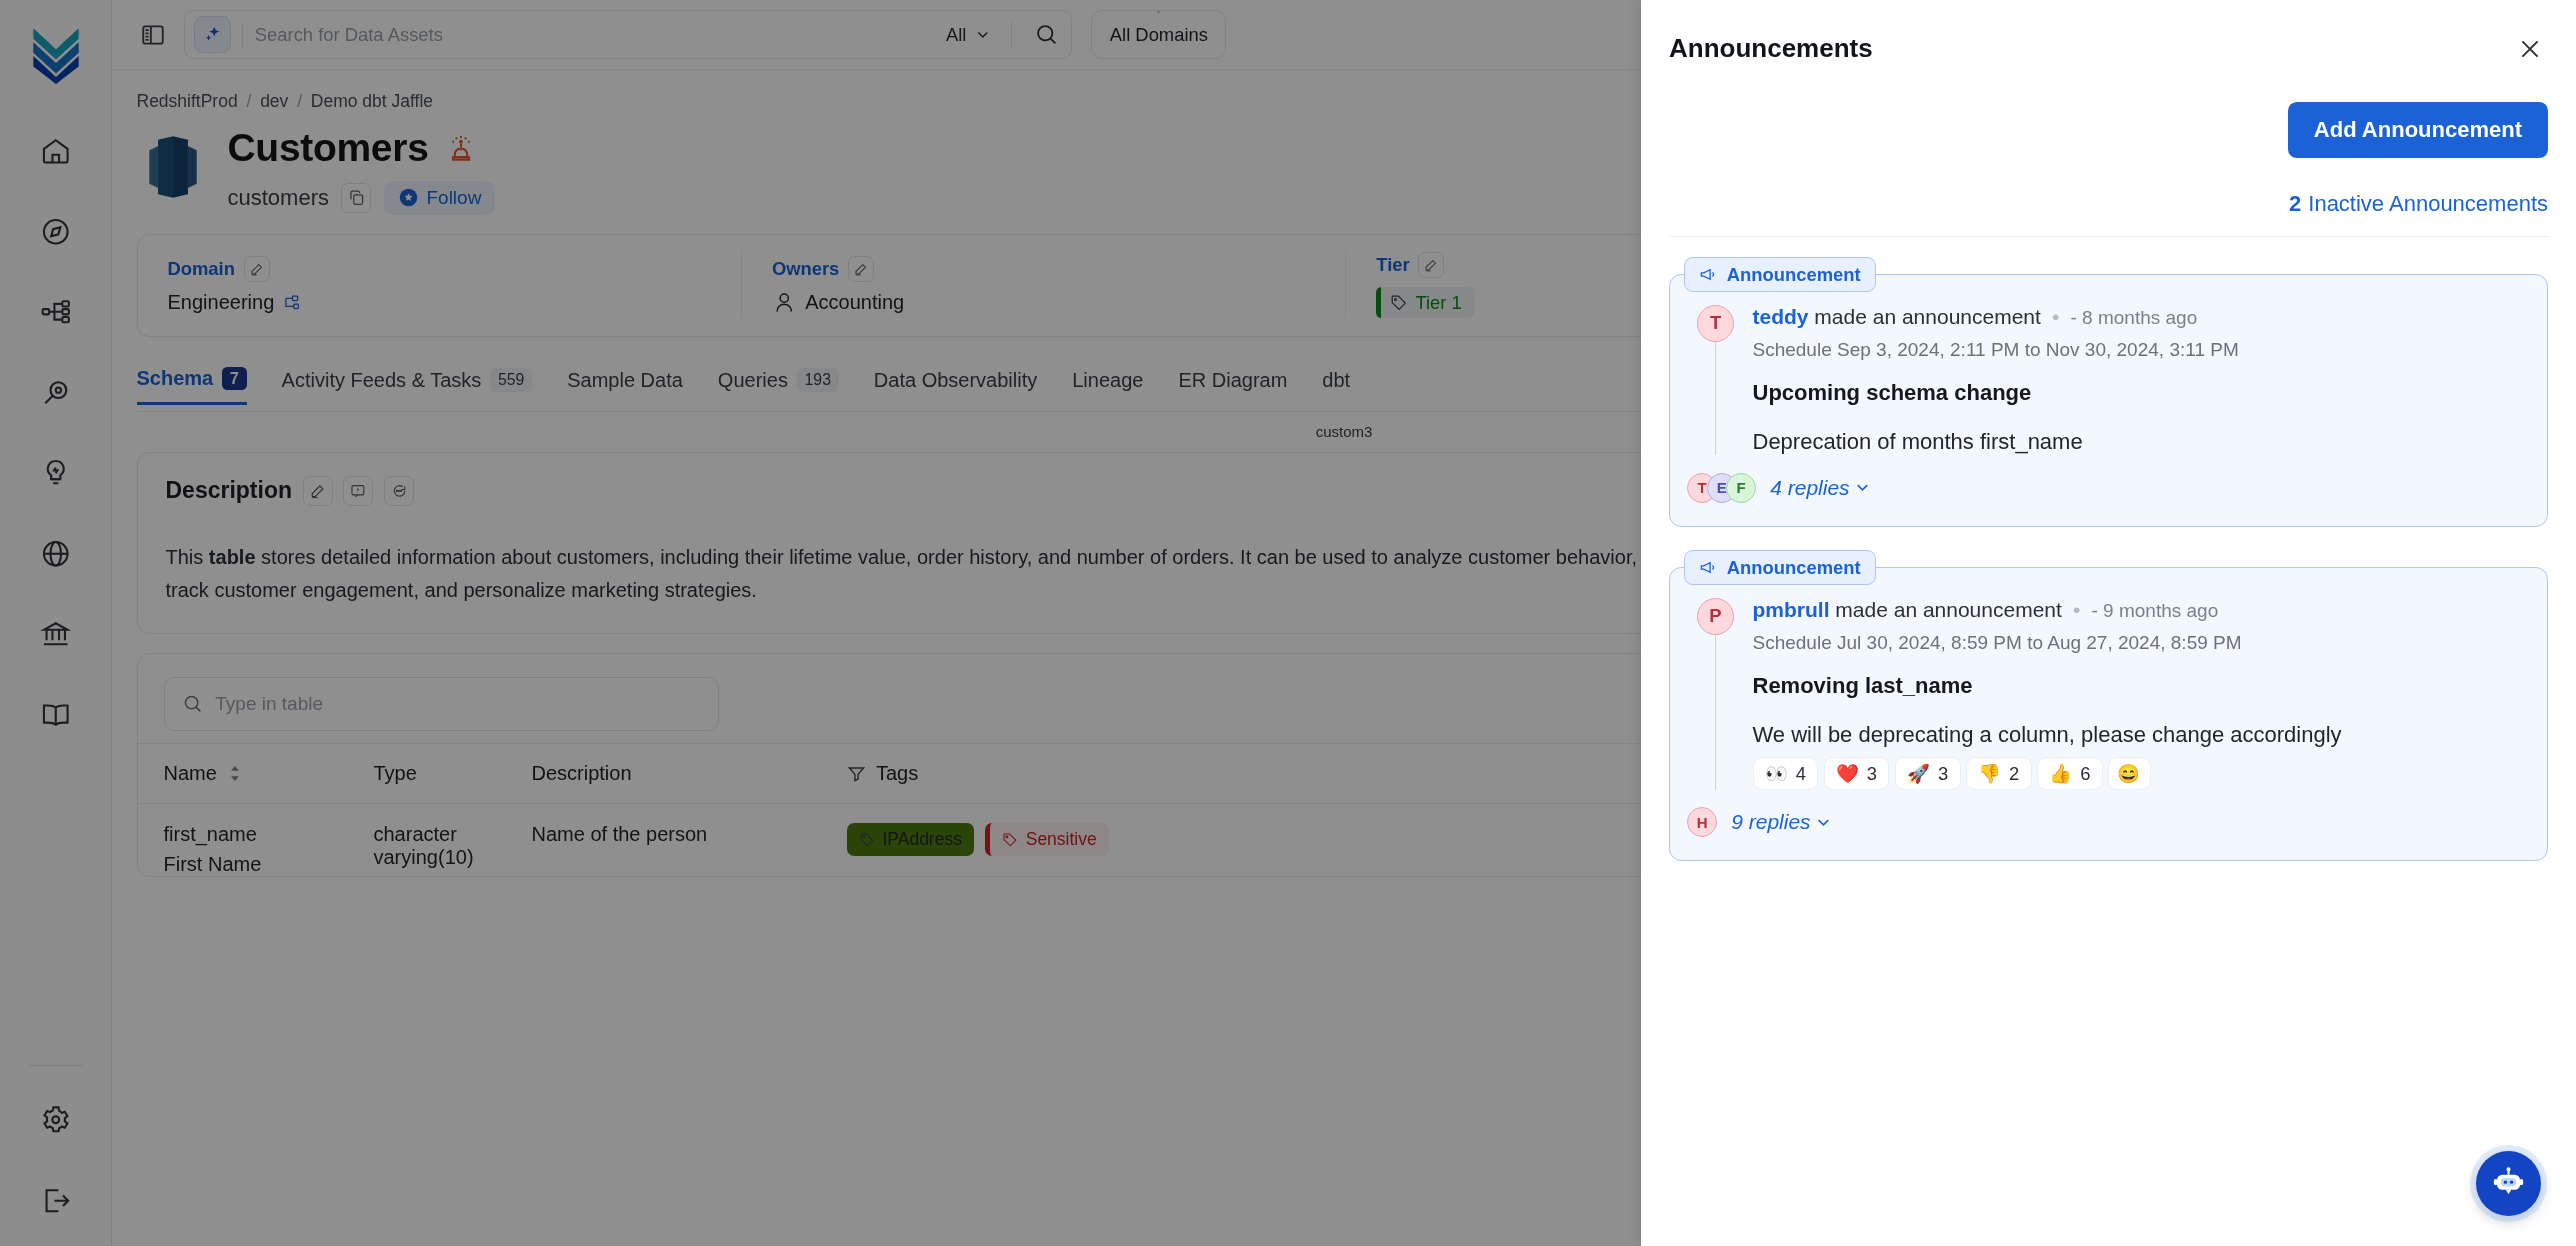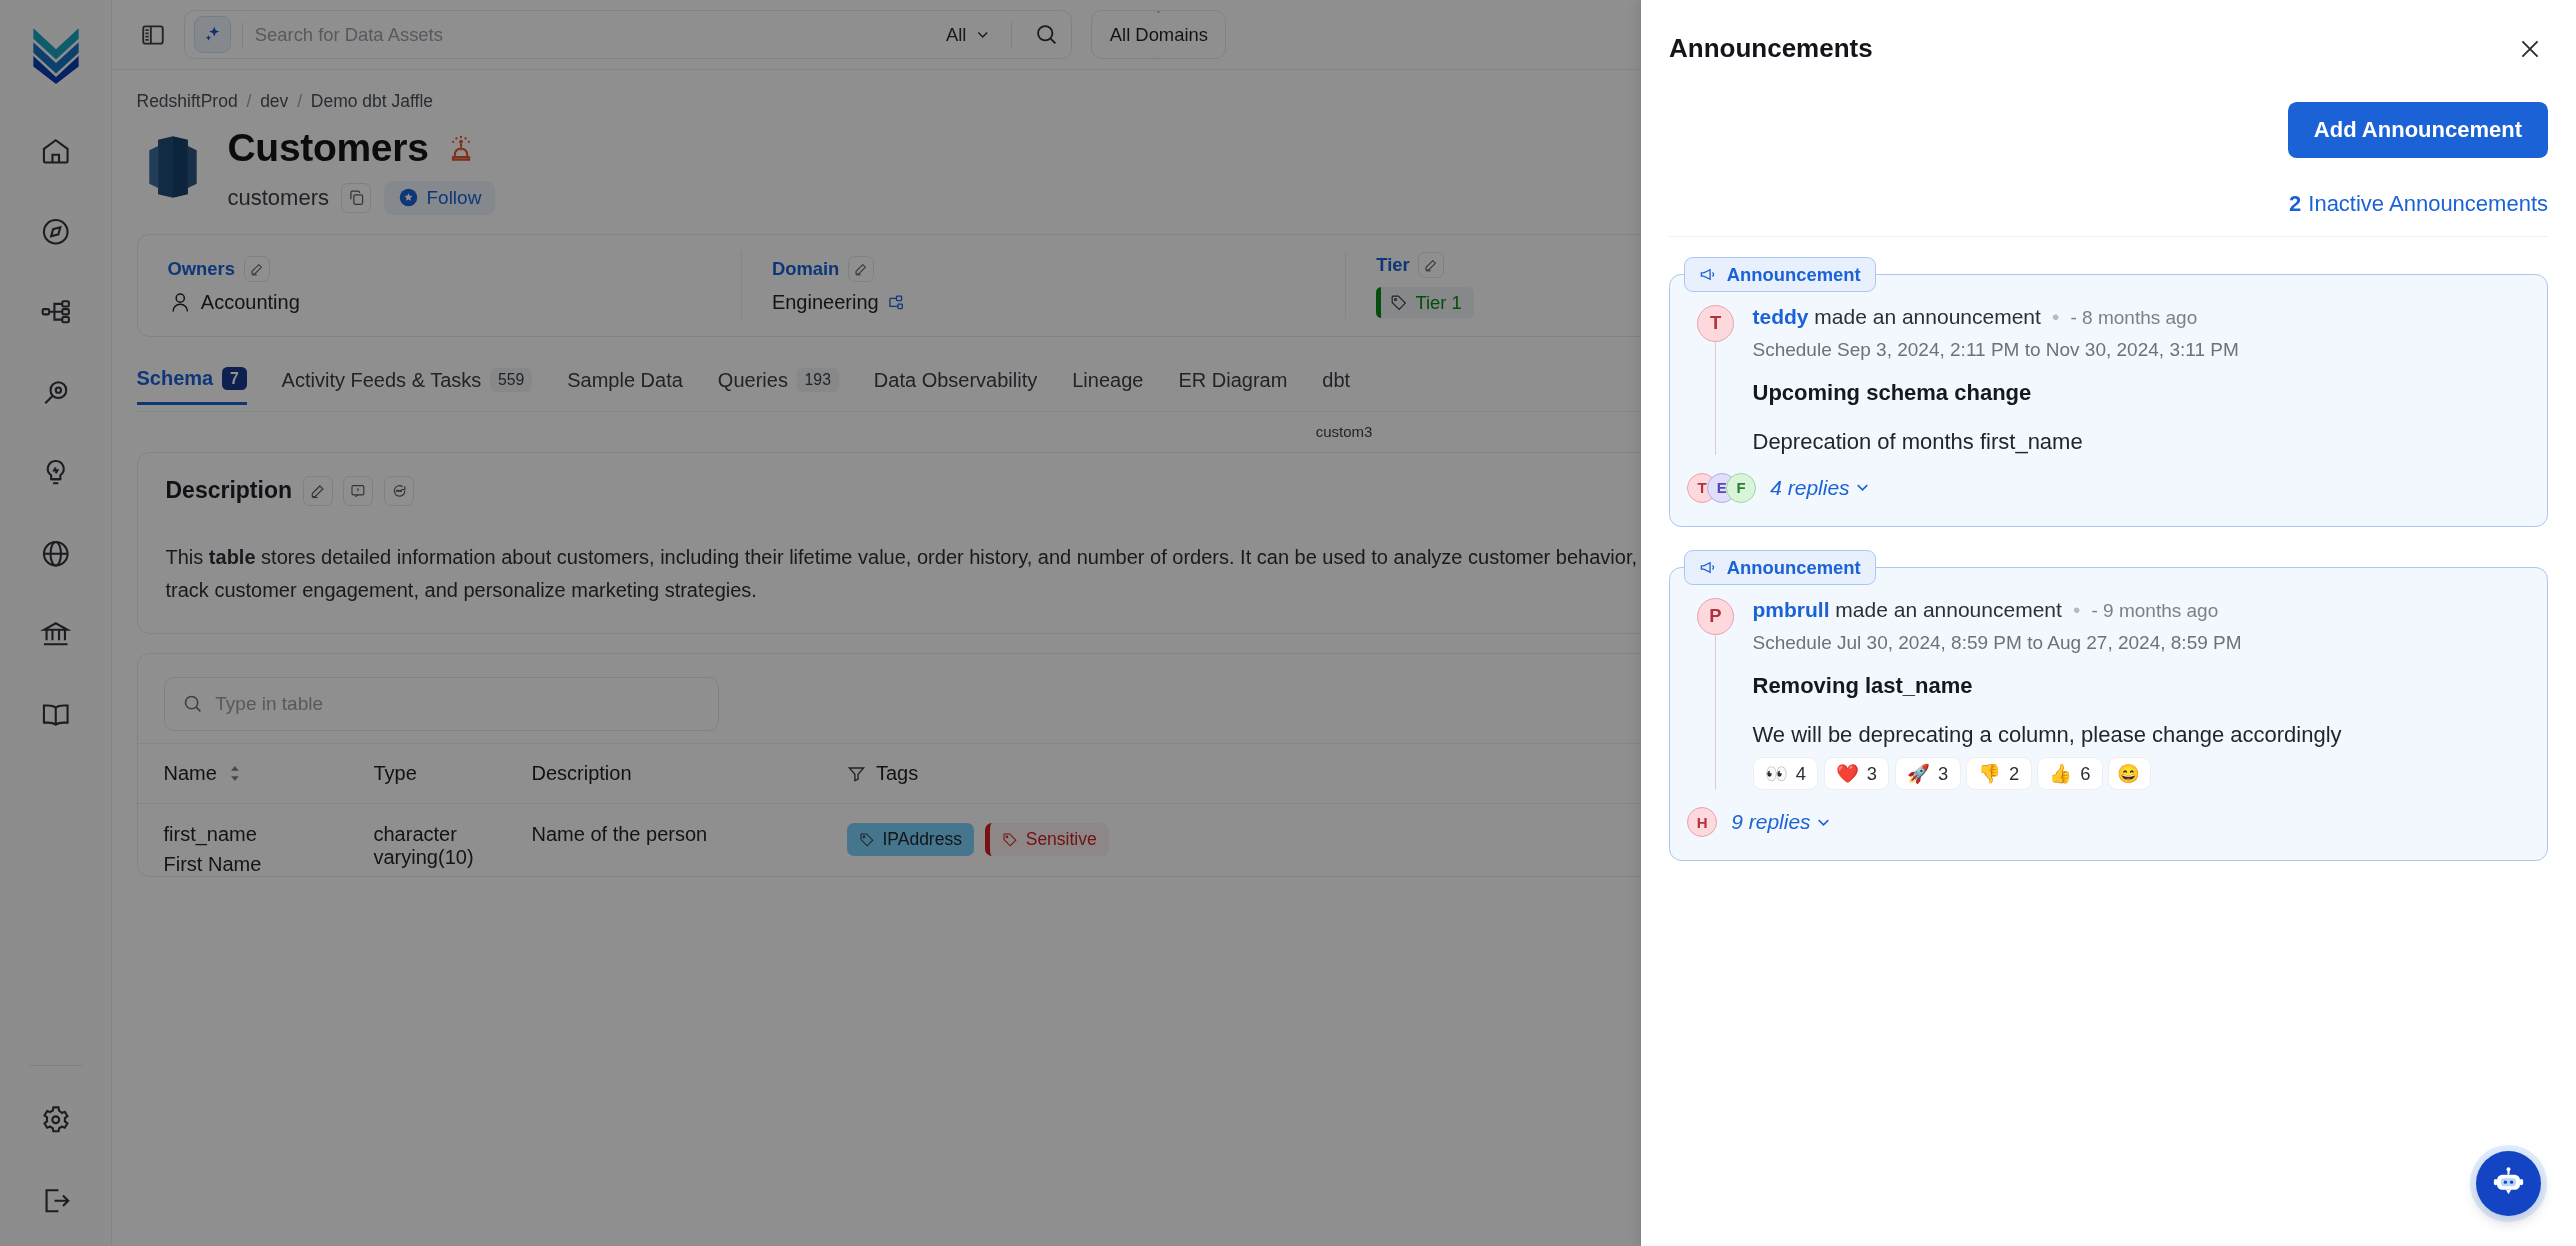--- a/index.html
+++ b/index.html
@@ -112,21 +112,21 @@
   }
   .edit-link { display:flex; align-items:center; gap:8.8px; color:#1a62d6; font-size:19px; }
   .tbl-head { display:flex; align-items:center; border-top:0.9px solid #eceef1; border-bottom:0.9px solid #eceef1;
               height:61px; padding:0 26px; font-size:20px; color:#1d2127; font-weight:500; }
   .col-name{ width:210px; display:flex; align-items:center; gap:10.5px;}
   .col-type{ width:158px; }
   .col-desc{ width:315px; }
   .col-tags{ flex:1; display:flex; align-items:center; gap:10.5px;}
   .tbl-row { display:flex; align-items:flex-start; padding:19px 26px 0; font-size:20px; color:#22262c; }
   .cellname .sub { margin-top:7px; }
-  .tag-chip { display:inline-flex; align-items:center; gap:7.9px; background:#7dd3fc; border-radius:7px;
+  .tag-chip { display:inline-flex; align-items:center; gap:7.9px; background:#4d7c0f; border-radius:7px;
               padding:6.1px 12.3px; font-size:17.5px; color:#22262c; }
   .tag-chip.sens { background:#fdf1f1; color:#cc2222; border-left:5.3px solid #d61f1f; }
 
   
   .dim { position:absolute; left:0; top:0; width:1641px; height:1246px; background:rgba(0,0,0,0.44); }
 
   
   .drawer {
     position:absolute; right:0; top:0; width:935px; height:1246px; background:#fff;
     box-shadow:-1.8px 0 12.3px rgba(0,0,0,0.12); padding:0 28px;
@@ -353,53 +353,53 @@
                 </svg>
             <span>Follow</span>
           </div>
         </div>
       </div>
     </div>
 
     <div class="meta-card">
       <div class="meta-cell">
         <div class="meta-label">
-          <span>Owners</span>
-          <span class="icon-box" style="width:26px;height:26px">
-            <svg width="14" height="14" viewBox="0 0 24 24" fill="none" stroke="#565c64" stroke-width="1.8">
-                  <path d="M15 4.5 19.5 9 8 20.5H3.5V16z"></path>
-                  <path d="M3.5 22h8"></path>
-                </svg>
-          </span>
-        </div>
-        <div class="meta-val">
-          <svg width="24.5" height="24.5" viewBox="0 0 24 24" fill="none" stroke="#22262c" stroke-width="1.5">
-                <circle cx="12" cy="8" r="4"></circle>
-                <path d="M5 21c0-4 3-7 7-7s7 3 7 7"></path>
-              </svg>
-          <span>Accounting</span>
-        </div>
-      </div>
-      <div class="meta-cell">
-        <div class="meta-label">
           <span>Domain</span>
           <span class="icon-box" style="width:26px;height:26px">
             <svg width="14" height="14" viewBox="0 0 24 24" fill="none" stroke="#565c64" stroke-width="1.8">
                   <path d="M15 4.5 19.5 9 8 20.5H3.5V16z"></path>
                   <path d="M3.5 22h8"></path>
                 </svg>
           </span>
         </div>
         <div class="meta-val">
           <span>Engineering</span>
           <svg width="17.5" height="17.5" viewBox="0 0 24 24" fill="none" stroke="#1a62d6" stroke-width="1.8">
                 <rect x="13" y="3" width="7" height="6" rx="1"></rect>
                 <rect x="15" y="14" width="6" height="6" rx="1"></rect>
                 <path d="M4 6h9M4 6v11h11"></path>
               </svg>
+        </div>
+      </div>
+      <div class="meta-cell">
+        <div class="meta-label">
+          <span>Owners</span>
+          <span class="icon-box" style="width:26px;height:26px">
+            <svg width="14" height="14" viewBox="0 0 24 24" fill="none" stroke="#565c64" stroke-width="1.8">
+                  <path d="M15 4.5 19.5 9 8 20.5H3.5V16z"></path>
+                  <path d="M3.5 22h8"></path>
+                </svg>
+          </span>
+        </div>
+        <div class="meta-val">
+          <svg width="24.5" height="24.5" viewBox="0 0 24 24" fill="none" stroke="#22262c" stroke-width="1.5">
+                <circle cx="12" cy="8" r="4"></circle>
+                <path d="M5 21c0-4 3-7 7-7s7 3 7 7"></path>
+              </svg>
+          <span>Accounting</span>
         </div>
       </div>
       <div class="meta-cell">
         <div class="meta-label">
           <span>Tier</span>
           <span class="icon-box" style="width:26px;height:26px">
             <svg width="14" height="14" viewBox="0 0 24 24" fill="none" stroke="#565c64" stroke-width="1.8">
                   <path d="M15 4.5 19.5 9 8 20.5H3.5V16z"></path>
                   <path d="M3.5 22h8"></path>
                 </svg>

